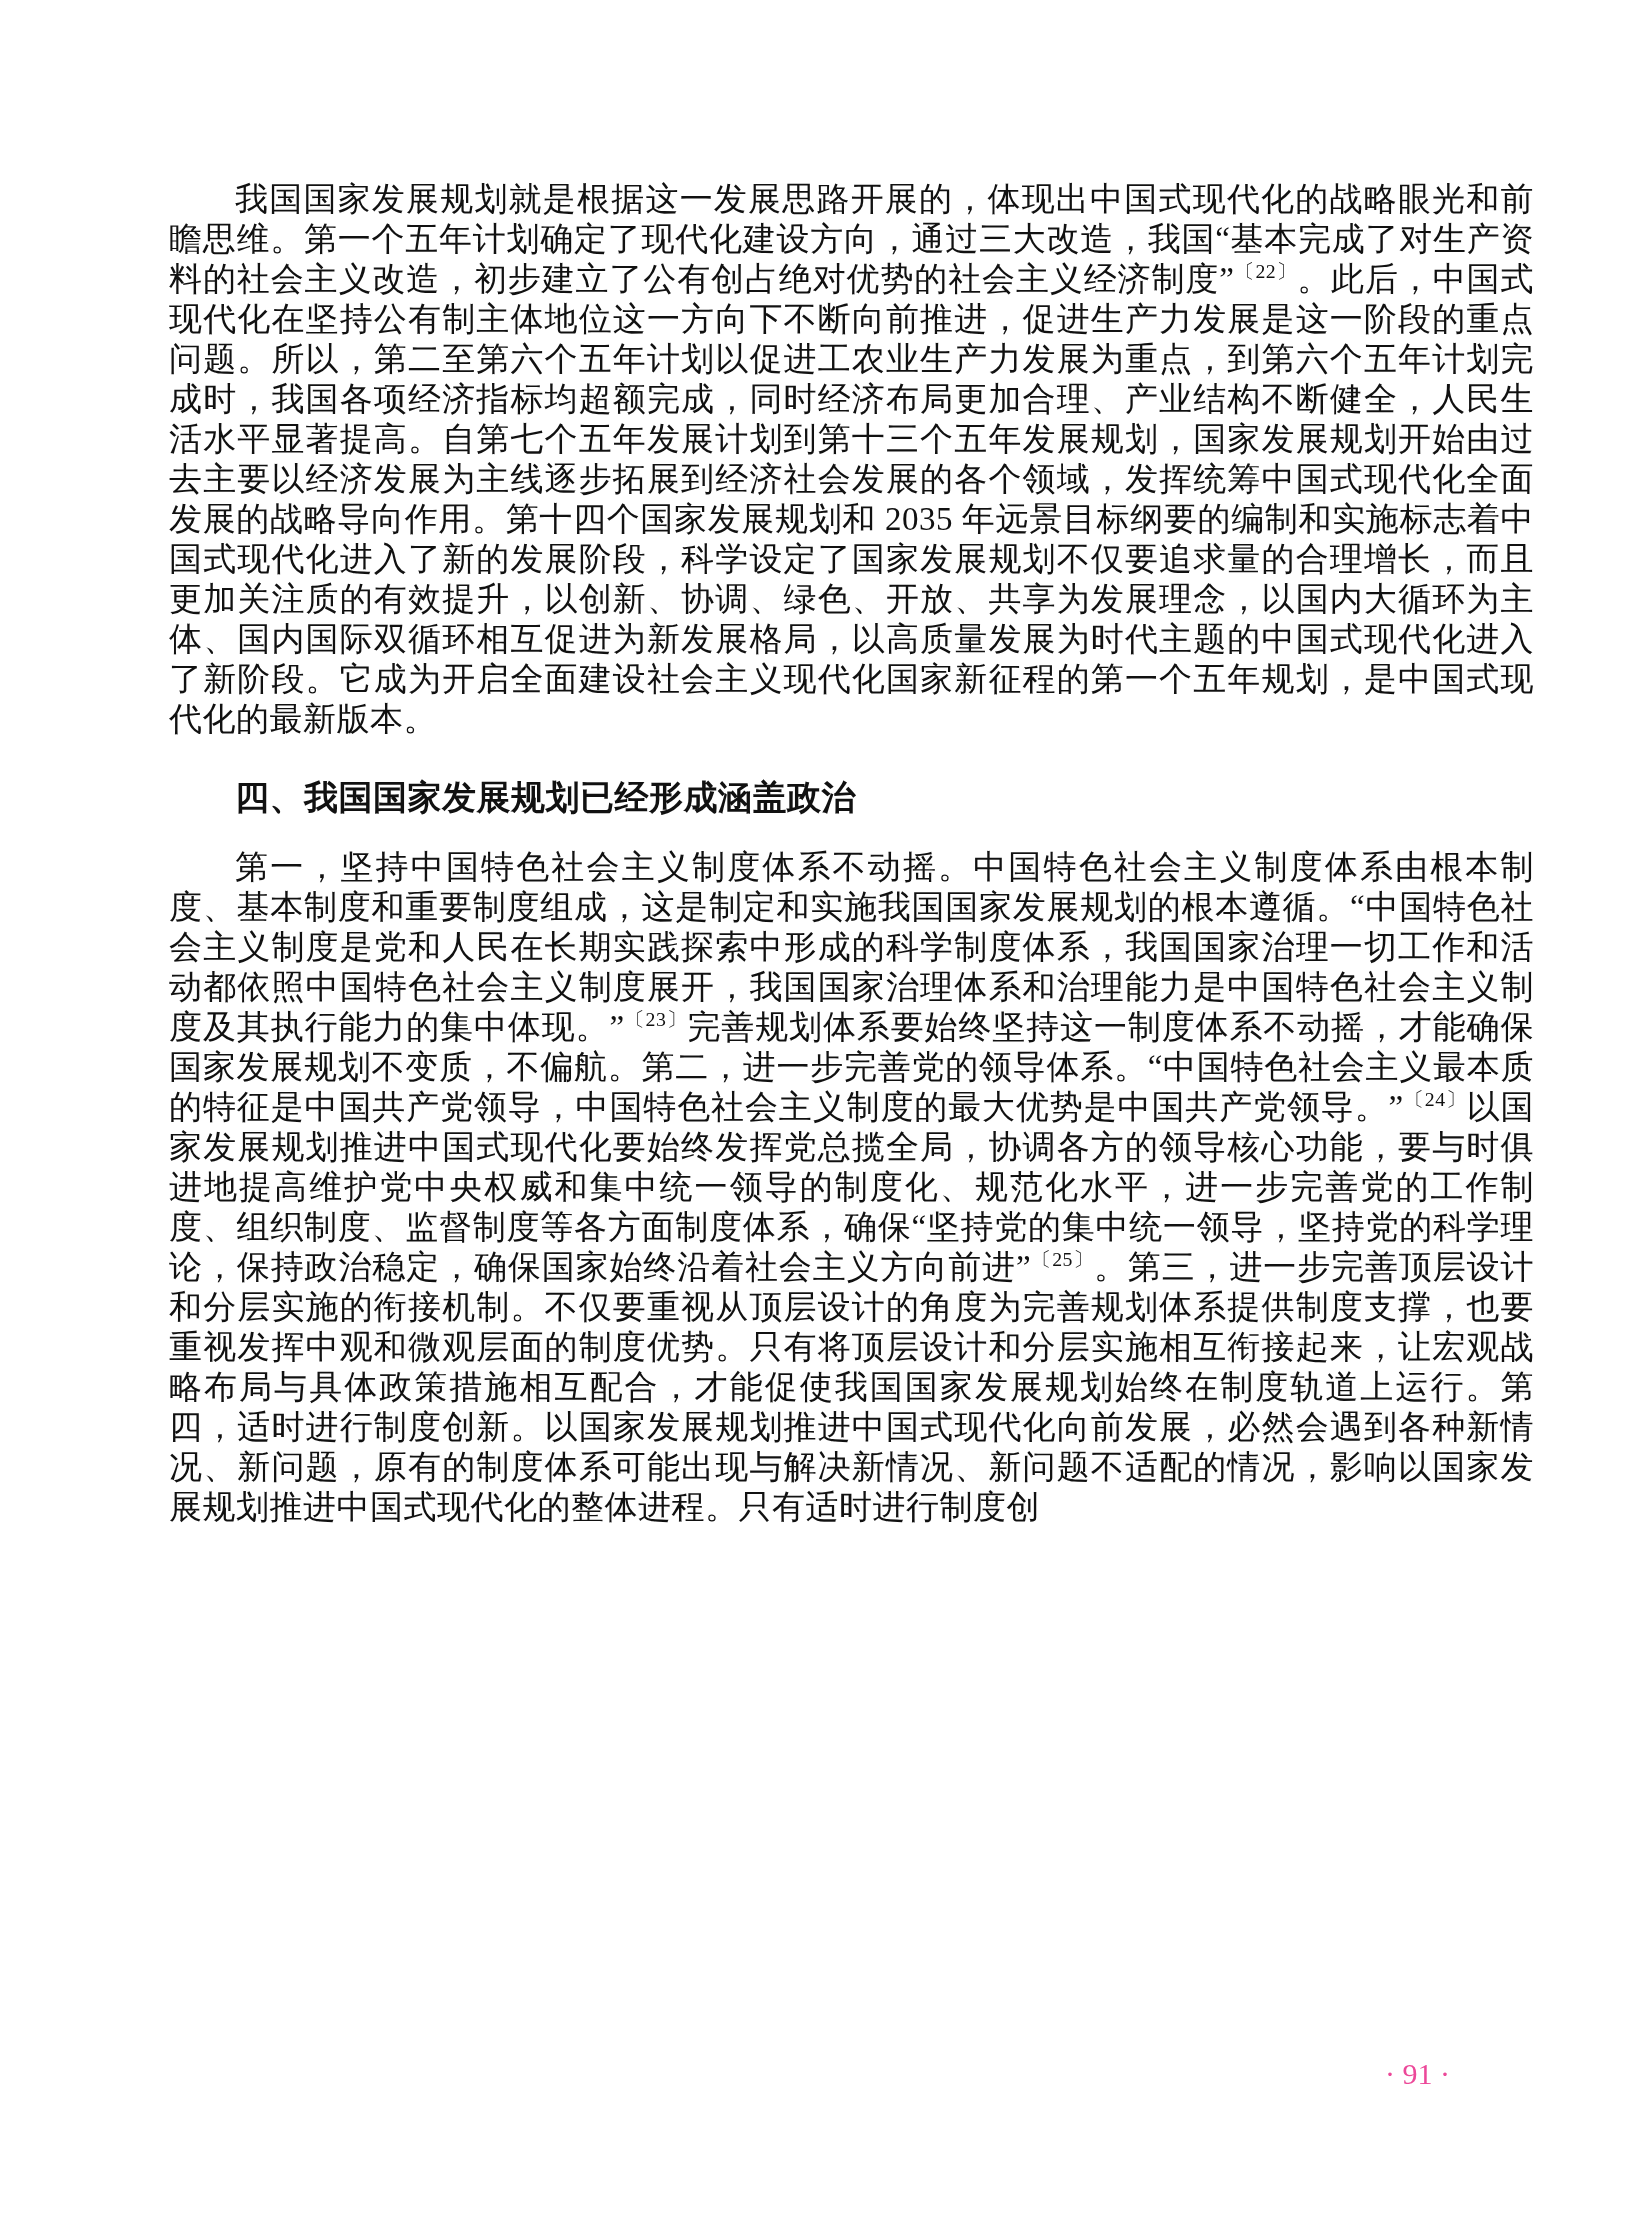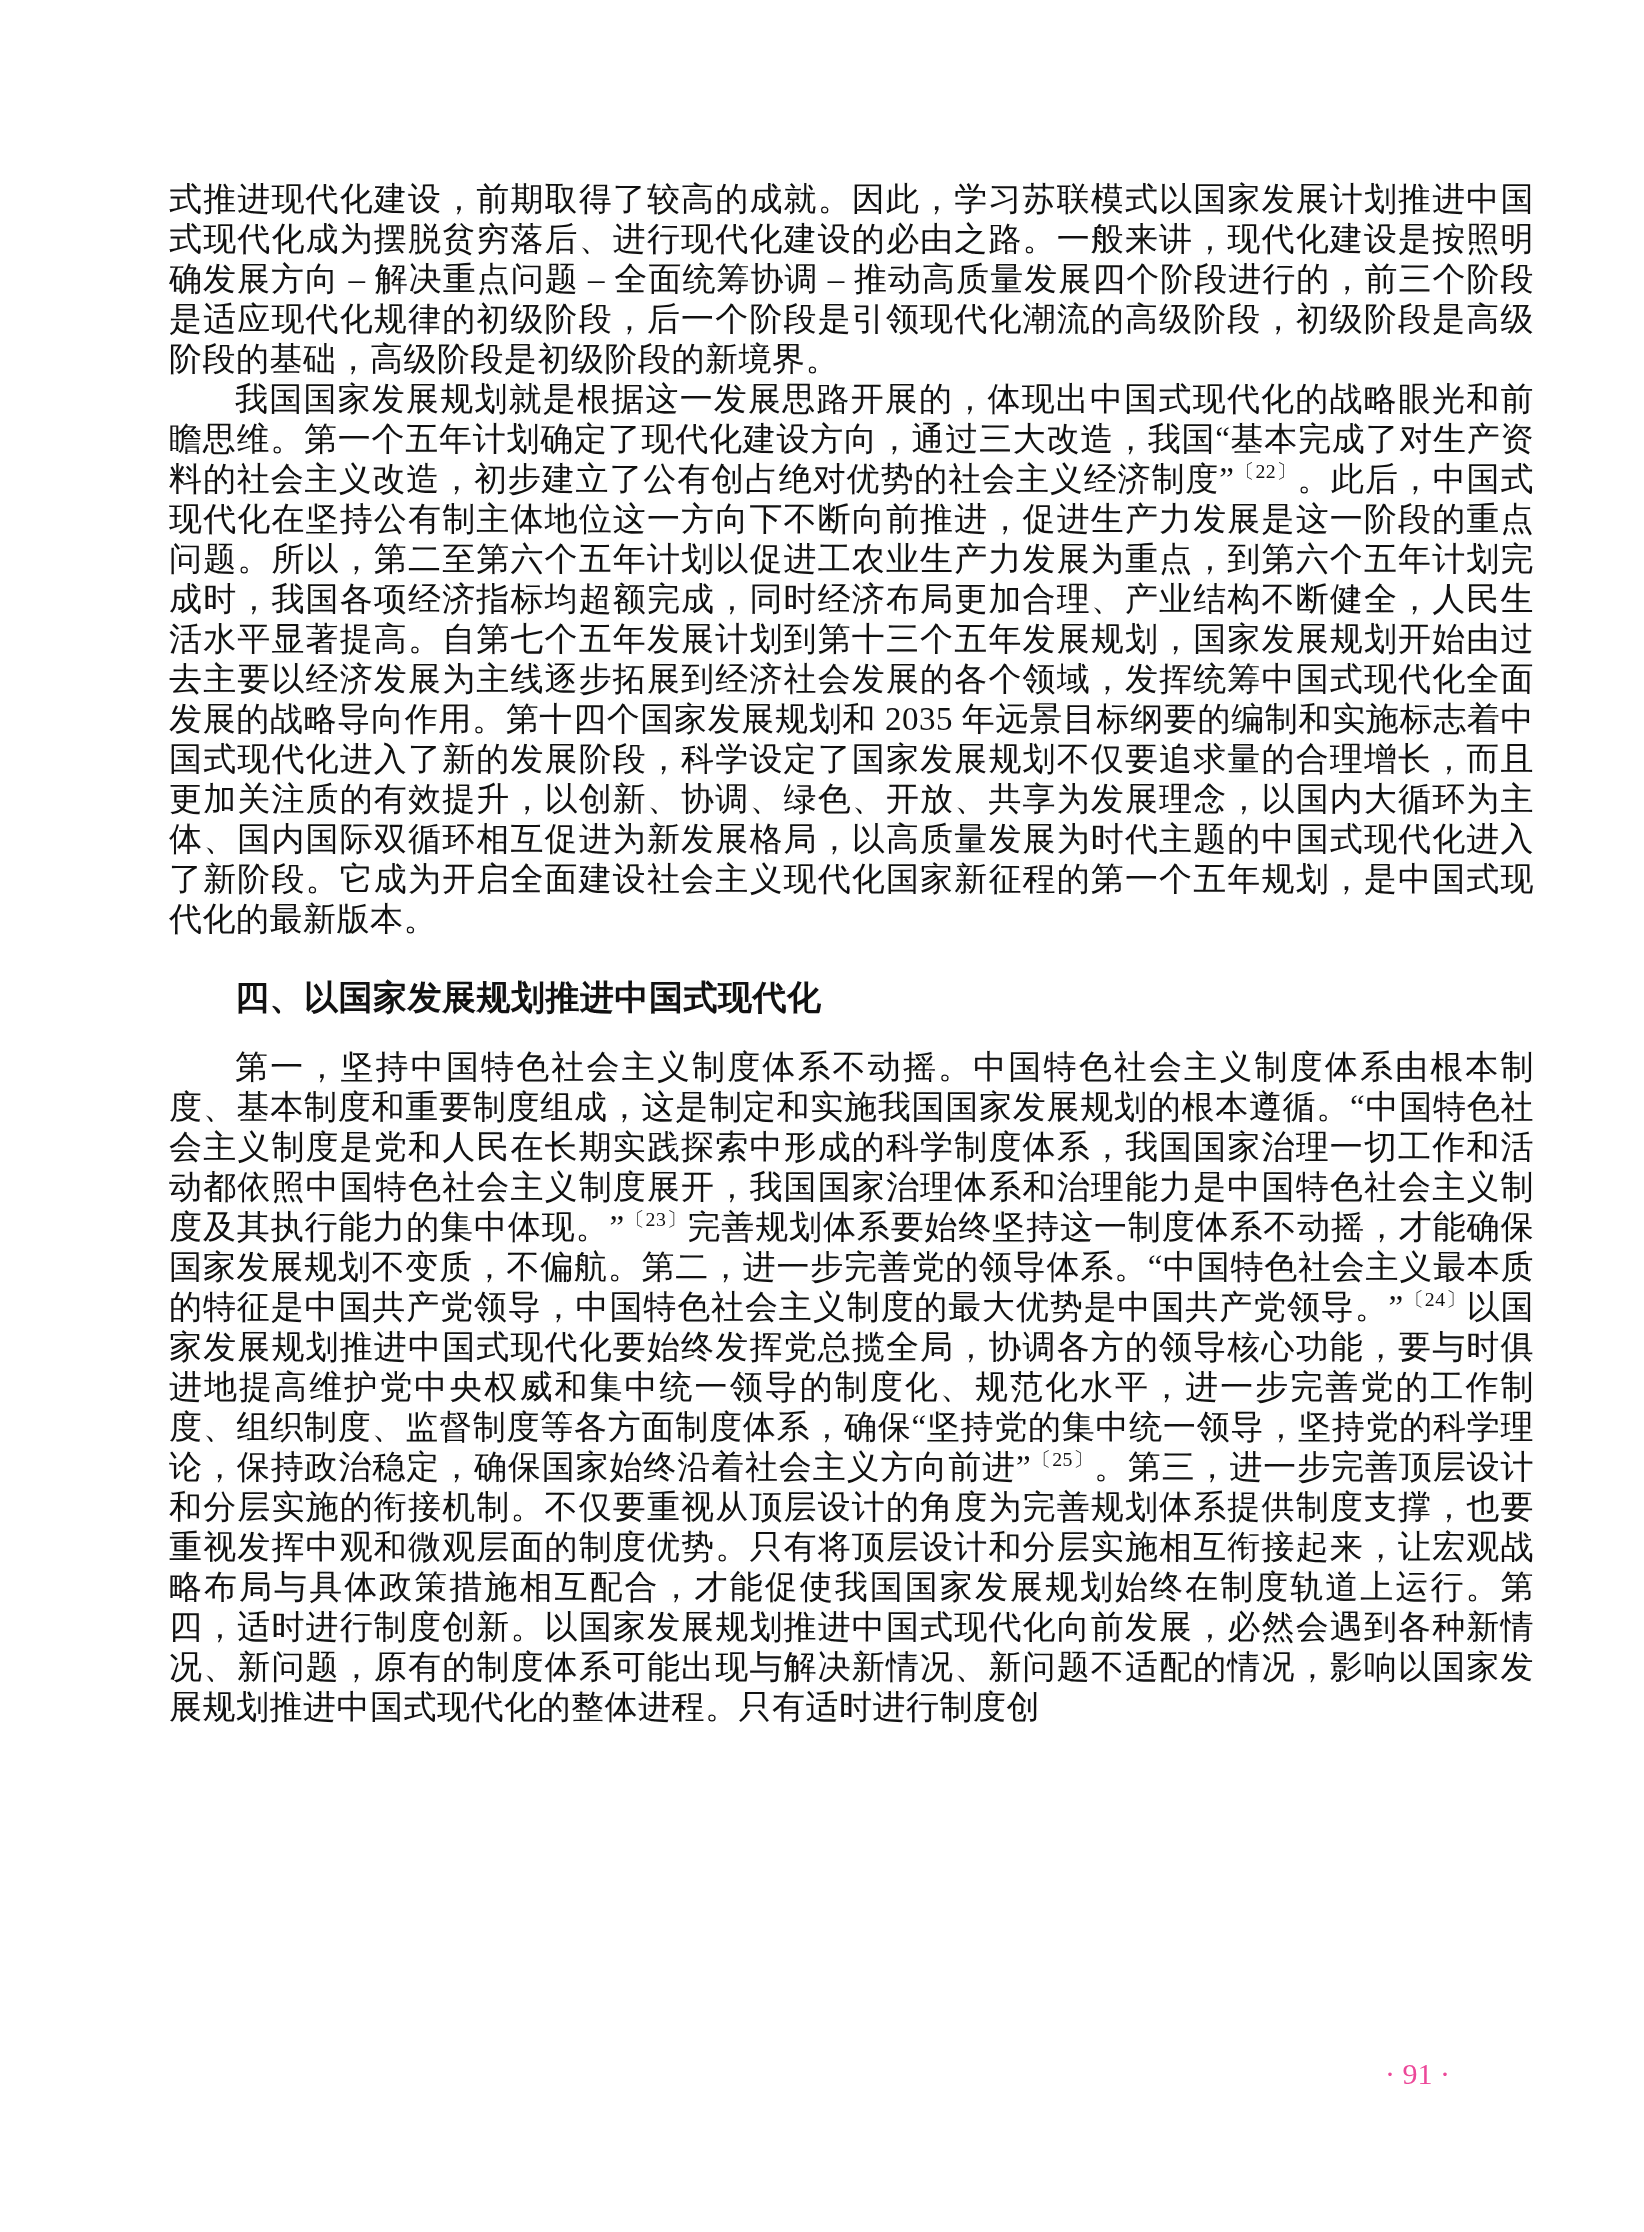--- a/index.html
+++ b/index.html
@@ -58,20 +58,19 @@
     line-height: 36px;
     font-family: "Liberation Serif", "DejaVu Serif", serif;
     color: #ec4899;
   }
 </style>
 </head>
 <body>
 
 <div class="page">
   <div class="textblock">
-      <p class="body"><span>式推进现代化建设，前期取得了较高的成就。因此，学习苏联模式以国家发展计划推进中国式现代化成为摆脱贫穷落后、进行现代化建设的必由之路。一般来讲，现代化建设是按照明确发展方向 – 解决重点问题 – 全面统筹协调 – 推动高质量发展四个阶段进行的，前三个阶段是适应现代化规律的初级阶段，后一个阶段是引领现代化潮流的高级阶段，初级阶段是高级阶段的基础，高级阶段是初级阶段的新境界。</span></p>
       <p class="body indent"><span>我国国家发展规划就是根据这一发展思路开展的，体现出中国式现代化的战略眼光和前瞻思维。第一个五年计划确定了现代化建设方向，通过三大改造，我国“基本完成了对生产资料的社会主义改造，初步建立了公有创占绝对优势的社会主义经济制度”</span><sup>〔22〕</sup><span>。此后，中国式现代化在坚持公有制主体地位这一方向下不断向前推进，促进生产力发展是这一阶段的重点问题。所以，第二至第六个五年计划以促进工农业生产力发展为重点，到第六个五年计划完成时，我国各项经济指标均超额完成，同时经济布局更加合理、产业结构不断健全，人民生活水平显著提高。自第七个五年发展计划到第十三个五年发展规划，国家发展规划开始由过去主要以经济发展为主线逐步拓展到经济社会发展的各个领域，发挥统筹中国式现代化全面发展的战略导向作用。第十四个国家发展规划和 2035 年远景目标纲要的编制和实施标志着中国式现代化进入了新的发展阶段，科学设定了国家发展规划不仅要追求量的合理增长，而且更加关注质的有效提升，以创新、协调、绿色、开放、共享为发展理念，以国内大循环为主体、国内国际双循环相互促进为新发展格局，以高质量发展为时代主题的中国式现代化进入了新阶段。它成为开启全面建设社会主义现代化国家新征程的第一个五年规划，是中国式现代化的最新版本。</span></p>
-      <h2 class="heading"><span>四、以国家发展规划推进中国式现代化</span></h2>
+      <h2 class="heading"><span>四、我国国家发展规划已经形成涵盖政治</span></h2>
       <p class="body indent"><span>第一，坚持中国特色社会主义制度体系不动摇。中国特色社会主义制度体系由根本制度、基本制度和重要制度组成，这是制定和实施我国国家发展规划的根本遵循。“中国特色社会主义制度是党和人民在长期实践探索中形成的科学制度体系，我国国家治理一切工作和活动都依照中国特色社会主义制度展开，我国国家治理体系和治理能力是中国特色社会主义制度及其执行能力的集中体现。”</span><sup>〔23〕</sup><span>完善规划体系要始终坚持这一制度体系不动摇，才能确保国家发展规划不变质，不偏航。第二，进一步完善党的领导体系。“中国特色社会主义最本质的特征是中国共产党领导，中国特色社会主义制度的最大优势是中国共产党领导。”</span><sup>〔24〕</sup><span>以国家发展规划推进中国式现代化要始终发挥党总揽全局，协调各方的领导核心功能，要与时俱进地提高维护党中央权威和集中统一领导的制度化、规范化水平，进一步完善党的工作制度、组织制度、监督制度等各方面制度体系，确保“坚持党的集中统一领导，坚持党的科学理论，保持政治稳定，确保国家始终沿着社会主义方向前进”</span><sup>〔25〕</sup><span>。第三，进一步完善顶层设计和分层实施的衔接机制。不仅要重视从顶层设计的角度为完善规划体系提供制度支撑，也要重视发挥中观和微观层面的制度优势。只有将顶层设计和分层实施相互衔接起来，让宏观战略布局与具体政策措施相互配合，才能促使我国国家发展规划始终在制度轨道上运行。第四，适时进行制度创新。以国家发展规划推进中国式现代化向前发展，必然会遇到各种新情况、新问题，原有的制度体系可能出现与解决新情况、新问题不适配的情况，影响以国家发展规划推进中国式现代化的整体进程。只有适时进行制度创</span></p>
     </div>
   <div class="pagenum">· 91 ·</div>
 </div>
 
 
 </body></html>

